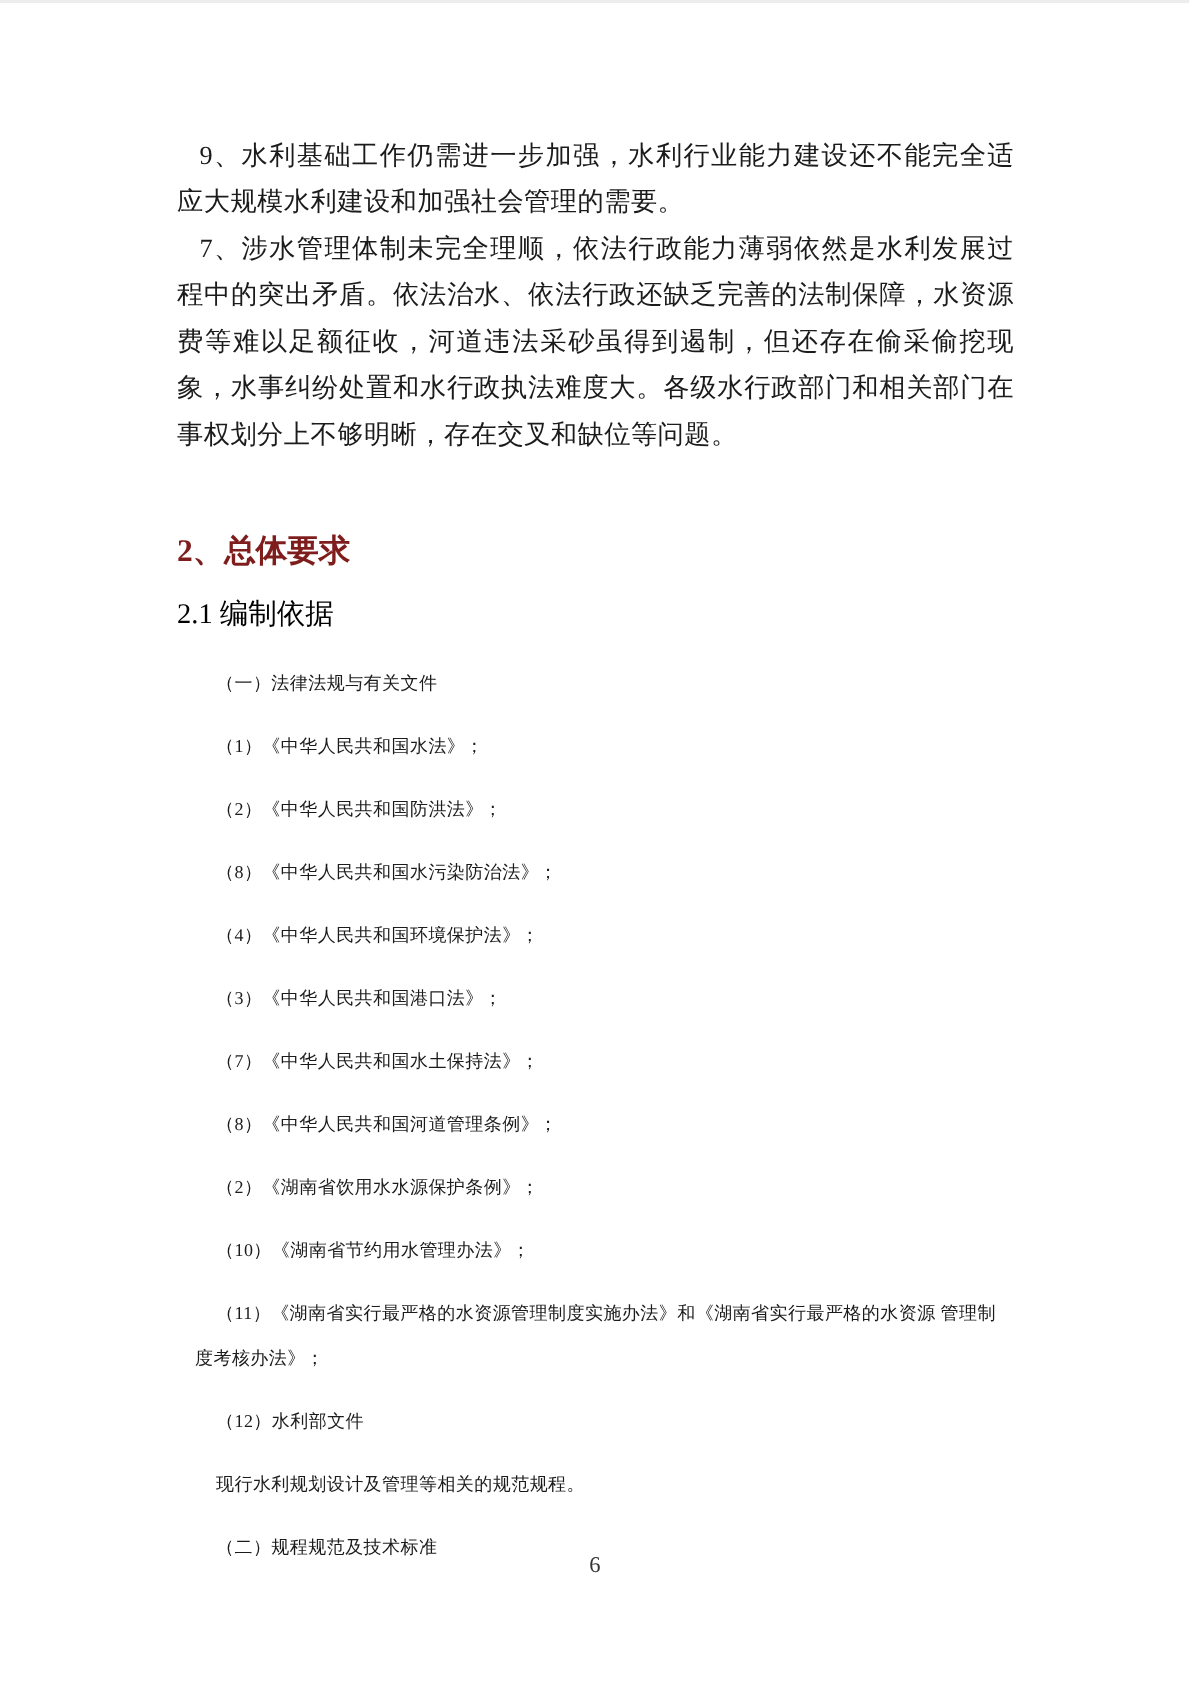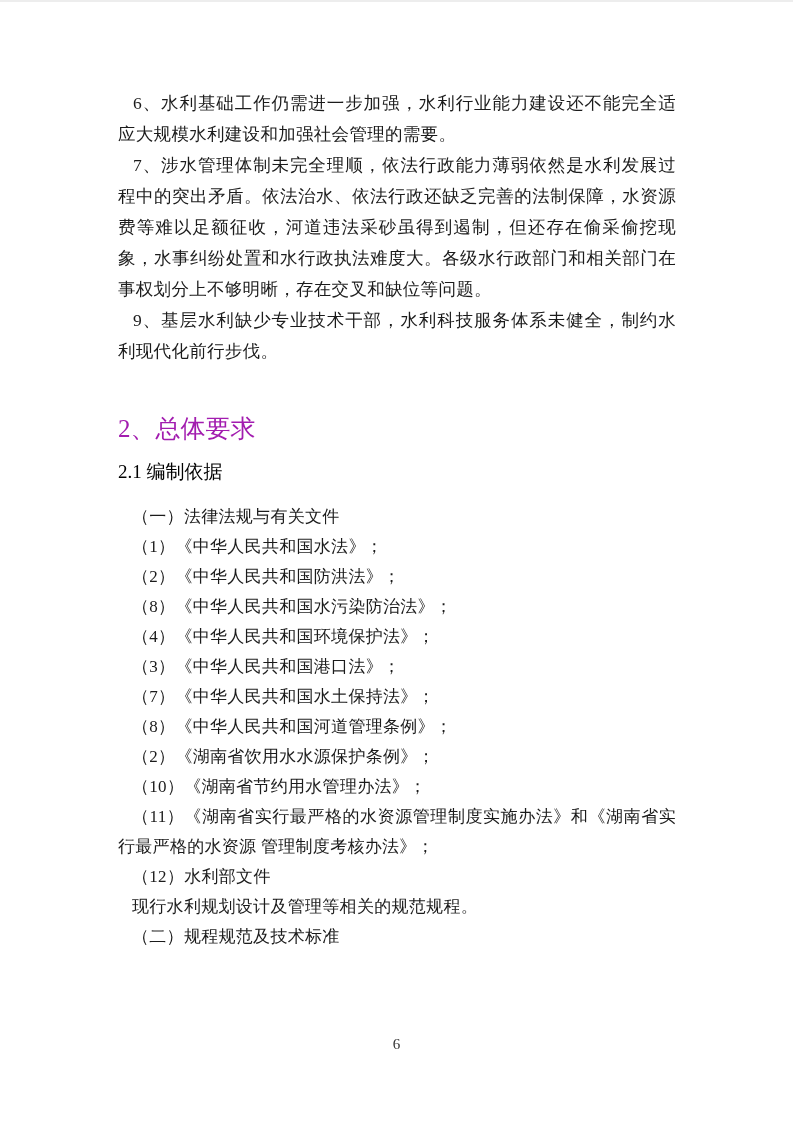--- a/index.html
+++ b/index.html
@@ -26,38 +26,38 @@
   .par {
     margin: 0;
     font-size: 17.5px;
     line-height: 31px;
     text-align: justify;
     text-indent: 15px;
     letter-spacing: 0.3px;
   }
   .h1 {
     margin: 50px 0 0 0;
-    font-size: 25px;
+    font-size: 21px;
     line-height: 24px;
-    font-weight: normal;
-    color: #a21caf;
+    font-weight: bold;
+    color: #7f1d1d;
   }
   .h2 {
     margin: 21px 0 0 0;
     font-size: 19px;
     line-height: 20px;
     font-weight: normal;
     color: #000000;
   }
   .items {
     margin-top: 20px;
   }
   .item {
-    margin: 0;
-    font-size: 17px;
+    margin: 12px;
+    font-size: 12px;
     line-height: 30px;
     text-align: justify;
     text-indent: 14px;
     letter-spacing: 0.3px;
   }
   .footer {
     position: absolute;
     left: 0;
     top: 1033px;
     width: 100%;
@@ -67,23 +67,22 @@
     font-size: 15px;
     color: #333333;
   }
 </style>
 </head>
 <body>
 
 <div class="page">
   <div class="content">
 
-    <p class="par">6、水利基础工作仍需进一步加强，水利行业能力建设还不能完全适应大规模水利建设和加强社会管理的需要。</p>
+    <p class="par">9、水利基础工作仍需进一步加强，水利行业能力建设还不能完全适应大规模水利建设和加强社会管理的需要。</p>
     <p class="par">7、涉水管理体制未完全理顺，依法行政能力薄弱依然是水利发展过程中的突出矛盾。依法治水、依法行政还缺乏完善的法制保障，水资源费等难以足额征收，河道违法采砂虽得到遏制，但还存在偷采偷挖现象，水事纠纷处置和水行政执法难度大。各级水行政部门和相关部门在事权划分上不够明晰，存在交叉和缺位等问题。</p>
-    <p class="par">9、基层水利缺少专业技术干部，水利科技服务体系未健全，制约水利现代化前行步伐。</p>
 
     <div class="h1">2、总体要求</div>
     <div class="h2">2.1 编制依据</div>
 
     <div class="items">
       <p class="item">（一）法律法规与有关文件</p>
       <p class="item">（1）《中华人民共和国水法》；</p>
       <p class="item">（2）《中华人民共和国防洪法》；</p>
       <p class="item">（8）《中华人民共和国水污染防治法》；</p>
       <p class="item">（4）《中华人民共和国环境保护法》；</p>

